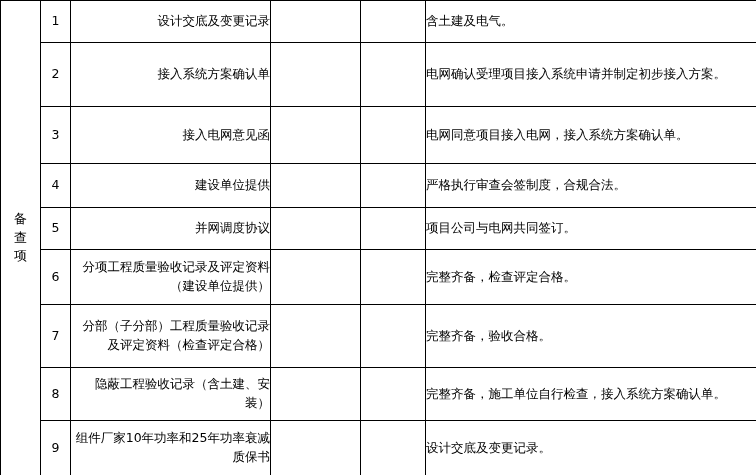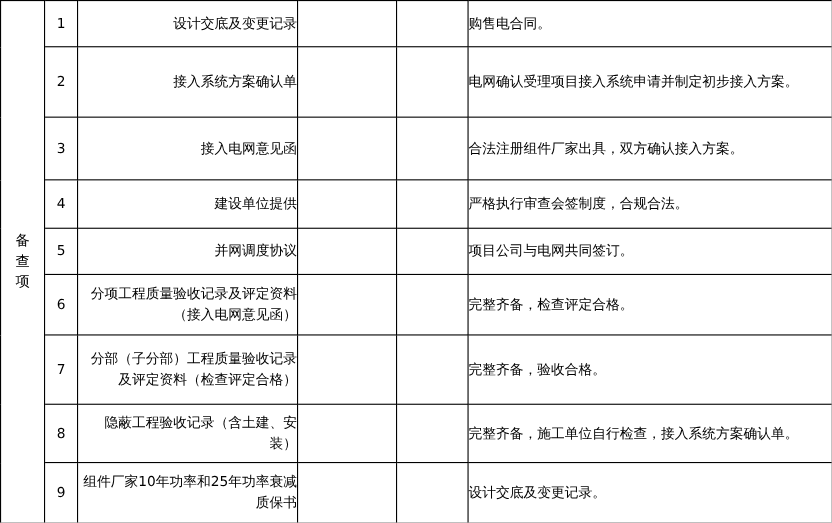--- a/index.html
+++ b/index.html
@@ -98,21 +98,21 @@
 查
 项</span>
         </td>
         <td class="index-cell">1</td>
         <td class="item-cell">
             <span class="cell-text">设计交底及变更记录</span>
           </td>
         <td class="blank-cell"></td>
         <td class="blank-cell"></td>
         <td class="remark-cell">
-            <span class="cell-text">购售电合同。</span>
+            <span class="cell-text">含土建及电气。</span>
           </td>
       </tr>
       <tr style="height:64px;">
         <td class="index-cell">2</td>
         <td class="item-cell">
             <span class="cell-text">接入系统方案确认单</span>
           </td>
         <td class="blank-cell"></td>
         <td class="blank-cell"></td>
         <td class="remark-cell">
@@ -120,21 +120,21 @@
           </td>
       </tr>
       <tr style="height:57px;">
         <td class="index-cell">3</td>
         <td class="item-cell">
             <span class="cell-text">接入电网意见函</span>
           </td>
         <td class="blank-cell"></td>
         <td class="blank-cell"></td>
         <td class="remark-cell">
-            <span class="cell-text">合法注册组件厂家出具，双方确认接入方案。</span>
+            <span class="cell-text">电网同意项目接入电网，接入系统方案确认单。</span>
           </td>
       </tr>
       <tr style="height:44px;">
         <td class="index-cell">4</td>
         <td class="item-cell">
             <span class="cell-text">建设单位提供</span>
           </td>
         <td class="blank-cell"></td>
         <td class="blank-cell"></td>
         <td class="remark-cell">
@@ -148,21 +148,21 @@
           </td>
         <td class="blank-cell"></td>
         <td class="blank-cell"></td>
         <td class="remark-cell">
             <span class="cell-text">项目公司与电网共同签订。</span>
           </td>
       </tr>
       <tr style="height:55px;">
         <td class="index-cell">6</td>
         <td class="item-cell">
-            <span class="cell-text">分项工程质量验收记录及评定资料（接入电网意见函）</span>
+            <span class="cell-text">分项工程质量验收记录及评定资料（建设单位提供）</span>
           </td>
         <td class="blank-cell"></td>
         <td class="blank-cell"></td>
         <td class="remark-cell">
             <span class="cell-text">完整齐备，检查评定合格。</span>
           </td>
       </tr>
       <tr style="height:63px;">
         <td class="index-cell">7</td>
         <td class="item-cell">

